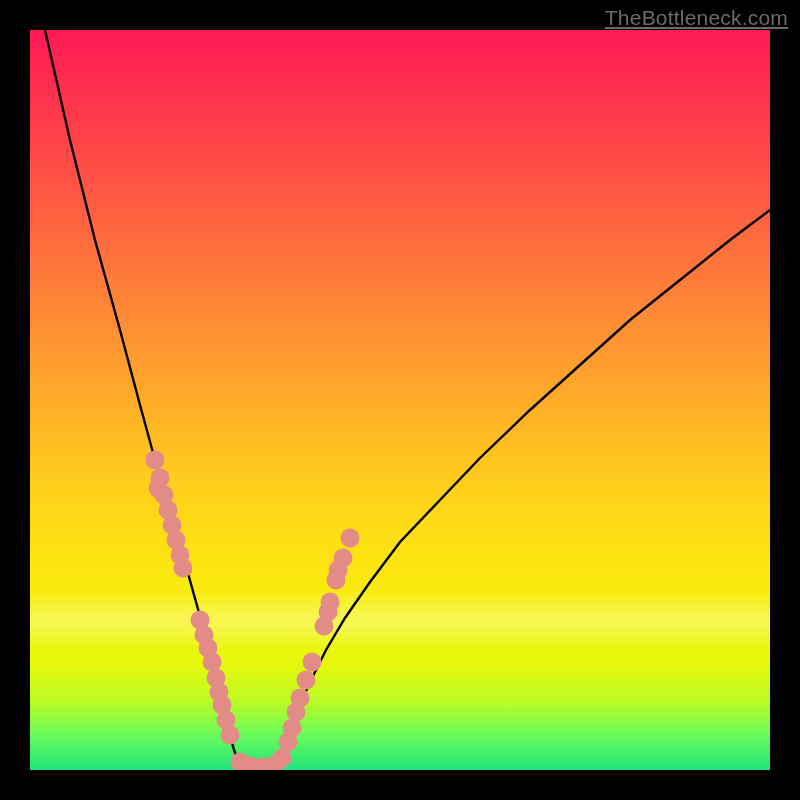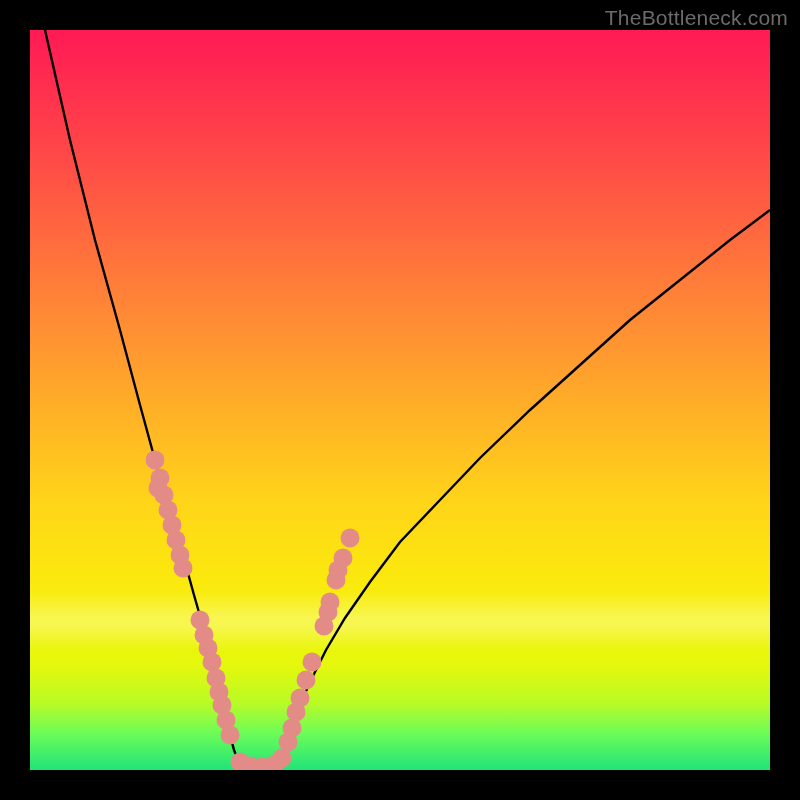--- a/index.html
+++ b/index.html
@@ -58,20 +58,21 @@
     inset: 0;
   }
   .watermark {
     position: absolute;
     top: 6px;
     right: 12px;
     color: #6b6b6b;
     font-size: 21px;
     letter-spacing: 0.2px;
     user-select: none;
+    text-decoration: underline;
   }
 </style>
 </head>
 <body>
 
 <div class="watermark">TheBottleneck.com</div>
 
 <div class="frame">
   <div class="gradient"></div>
   <div class="soft-band"></div>

